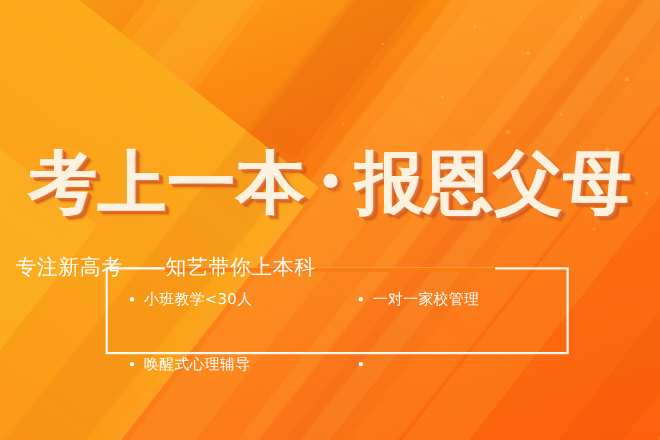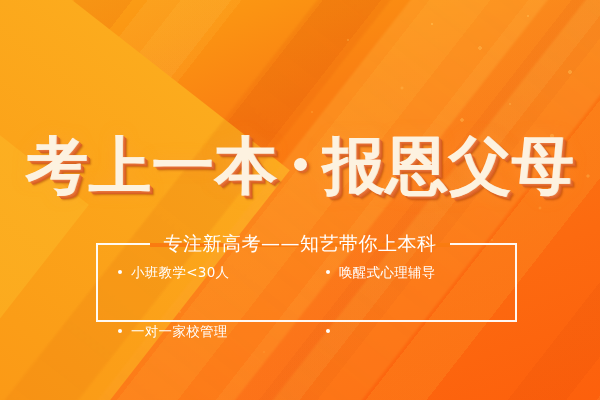--- a/index.html
+++ b/index.html
@@ -187,21 +187,21 @@
     height: 79px;
     box-sizing: border-box;
     border: 2px solid rgba(255,255,255,.95);
   }
 
   .sub-wrap {
     position: absolute;
     left: 0;
     right: 0;
     top: 232px;
-    text-align: center;
+    text-align: left;
     pointer-events: none;
   }
 
   .subtitle {
     display: inline-block;
     position: relative;
     font-family: "DejaVu Sans", "Liberation Sans", sans-serif;
     font-size: 19px;
     line-height: 22px;
     font-weight: 400;
@@ -286,24 +286,24 @@
     <div class="subtitle">专注新高考——知艺带你上本科</div>
   </div>
 
   <div class="bullets">
     <div class="bullet">
       <span class="marker"></span>
       <span class="txt">小班教学&lt;30人</span>
     </div>
     <div class="bullet">
       <span class="marker"></span>
-      <span class="txt">唤醒式心理辅导</span>
+      <span class="txt">一对一家校管理</span>
     </div>
     <div class="bullet">
       <span class="marker"></span>
-      <span class="txt">一对一家校管理</span>
+      <span class="txt">唤醒式心理辅导</span>
     </div>
     <div class="bullet">
       <span class="marker"></span>
     </div>
   </div>
 
 </div>
 
 </body></html>

